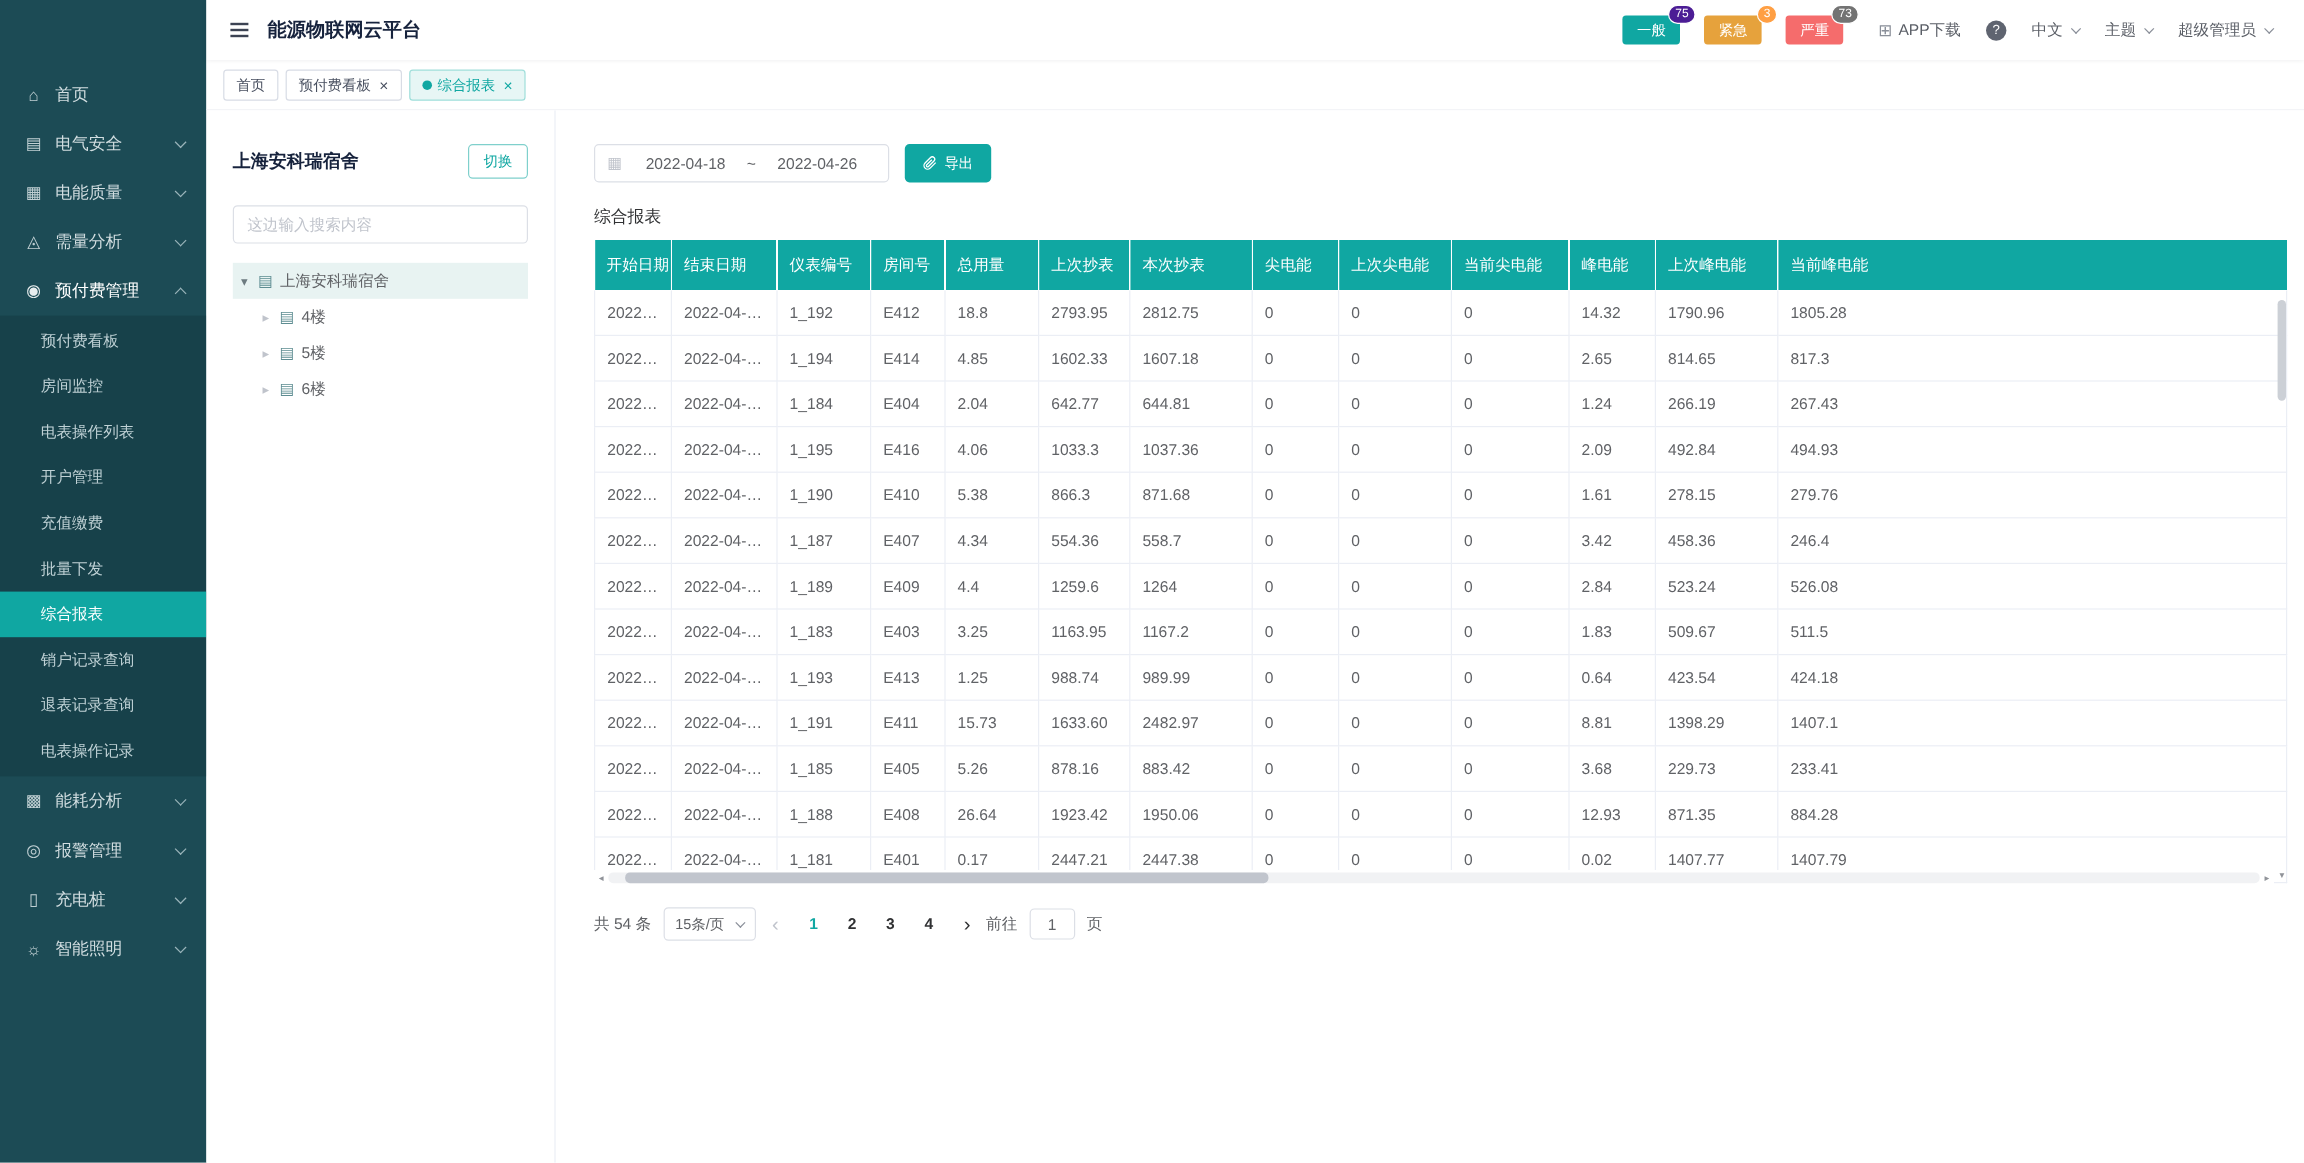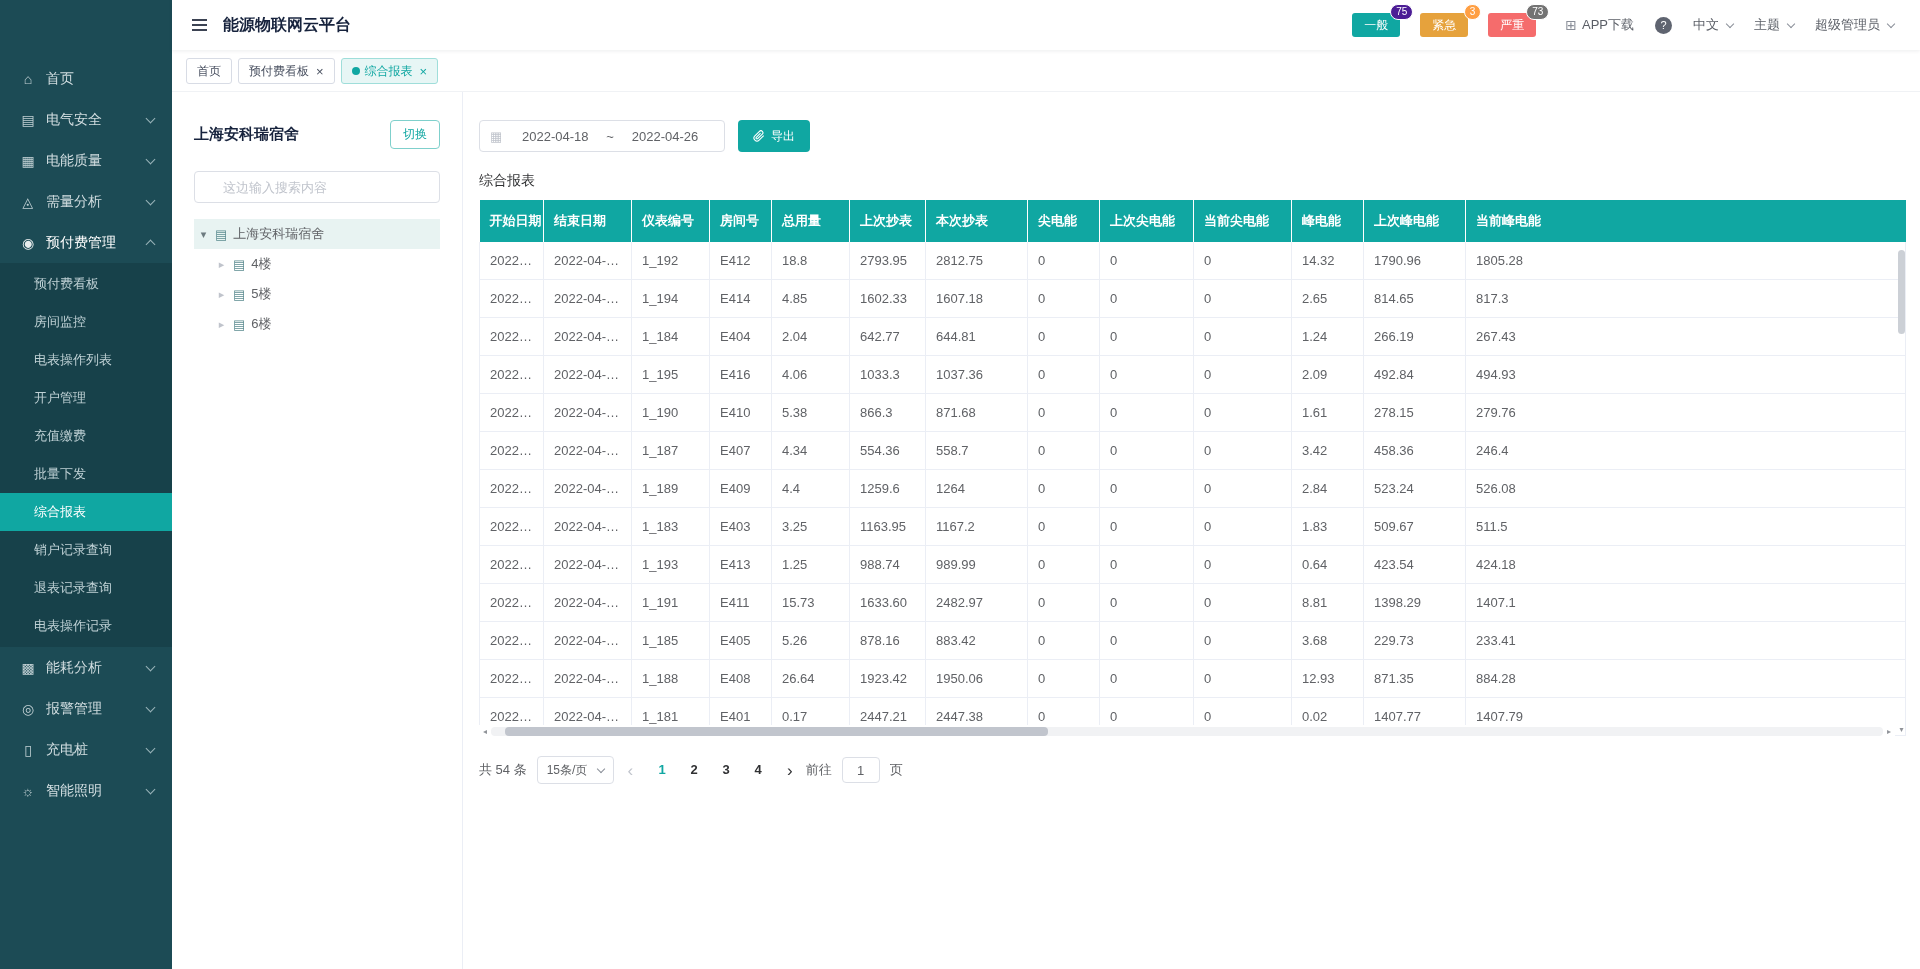--- a/index.html
+++ b/index.html
@@ -46,30 +46,30 @@
   .caret{ display:inline-block; width:6px; height:6px; border-right:1px solid #8a8f99;
     border-bottom:1px solid #8a8f99; transform:rotate(45deg); margin-top:-3px; margin-left:3px; }
 
   .tabbar{ background:#fff; display:flex; gap:6px; padding:8px 14px 7px; border-bottom:1px solid #f0f2f5; }
   .tab{ display:inline-flex; align-items:center; gap:5px; height:26px; padding:0 10px;
     border:1px solid #d8dce5; border-radius:3px; background:#fff; color:#495060; font-size:12px; cursor:pointer; }
   .tab.active{ color:var(--accent); background:#e7f6f5; border-color:#9fdeda; }
   .tab-dot{ width:8px; height:8px; border-radius:50%; background:var(--accent); }
   .tab-close{ font-size:13px; line-height:1; margin-left:2px; cursor:pointer; }
 
-  .content{ flex:1; min-height:0; display:flex; background:#fff; }
+  .content{ flex:1; min-height:0; display:flex; background:#fff;gap:16px; }
 
   
   .tree-panel{ width:291px; flex-shrink:0; border-right:1px solid #ebeef5; padding:28px 22px; }
   .tree-head{ display:flex; align-items:center; justify-content:space-between; }
   .tree-title{ font-size:15px; font-weight:bold; color:#17233d; }
   .switch-btn{ background:#fff; color:var(--accent); border:1px solid #7fd0cc; border-radius:4px;
     padding:5px 12px; font-size:12px; cursor:pointer; font-family:inherit; }
   .search-input{ margin-top:22px; width:100%; height:32px; border:1px solid #dcdfe6; border-radius:4px;
-    padding:0 28px; font-size:13px; color:#606266; outline:none; font-family:inherit; }
+    padding:0 11px; font-size:13px; color:#606266; outline:none; font-family:inherit; }
   .search-input::placeholder{ color:#c0c4cc; }
   .tree{ margin-top:16px; font-size:13px; color:#606266; }
   .tree-node{ display:flex; align-items:center; gap:6px; height:30px; padding:0 4px; cursor:pointer; white-space:nowrap; }
   .tree-node.root{ background:#e8f3f2; }
   .tree-caret{ width:11px; font-size:11px; color:#6d7b80; text-align:center; }
   .tree-children .tree-caret{ color:#c0c4cc; }
   .tree-ico{ color:#5e8d92; font-size:13px; }
   .tree-children .tree-node{ padding-left:22px; }
 
   
@@ -79,21 +79,21 @@
     display:flex; align-items:center; padding:0 10px; font-size:13px; color:#606266; cursor:pointer; }
   .cal-icon{ color:#c0c4cc; font-size:13px; margin-right:4px; }
   .date-val{ flex:1; text-align:center; }
   .date-sep{ color:#606266; padding:0 2px; }
   .export-btn{ height:32px; background:var(--accent); color:#fff; border:none; border-radius:4px;
     padding:12px 15px; font-size:12px; display:flex; align-items:center; gap:6px; cursor:pointer; font-family:inherit; }
   .report-title{ margin:20px 0 10px; font-size:14px; color:#303133; }
 
   .table-wrap{ position:relative; }
   table.report-table{ width:100%; border-collapse:collapse; table-layout:fixed; }
-  .report-table th{ background:var(--accent); color:#fff; font-size:13px; font-weight:bold; text-align:left;
+  .report-table th{ background:var(--accent); color:#fff; font-size:13px; font-weight:normal; text-align:left;
     padding:12px 10px; border-right:1px solid rgba(255,255,255,.22); white-space:nowrap; overflow:hidden; }
   .report-table th:last-child{ border-right:none; }
   .report-table td{ font-size:13px; color:#606266; padding:11px 10px; border:1px solid #ebeef5; border-top:none;
     white-space:nowrap; overflow:hidden; text-overflow:ellipsis; background:#fff; }
   .vscroll{ position:absolute; top:44px; right:0; bottom:14px; width:9px; }
   .vthumb{ position:absolute; top:6px; left:1px; width:7px; height:84px; background:#ccd0d6; border-radius:4px; }
   .vs-arrow{ position:absolute; bottom:-12px; left:0; width:9px; font-size:8px; color:#909399; text-align:center; }
   .hscroll{ position:absolute; left:0; right:11px; bottom:-1px; height:12px; display:flex; align-items:center; background:#fff; }
   .harrow{ width:12px; font-size:8px; color:#909399; text-align:center; cursor:pointer; }
   .htrack{ flex:1; height:9px; background:#f1f2f4; border-radius:4px; position:relative; }

